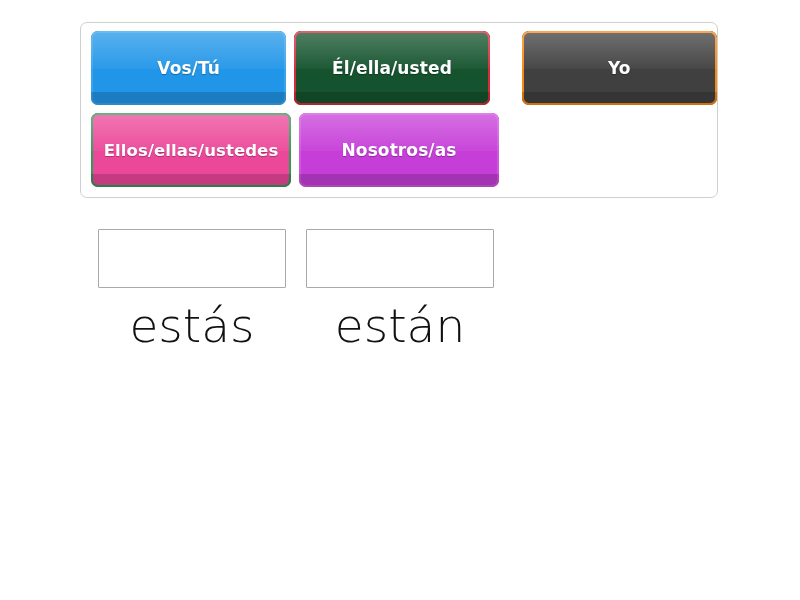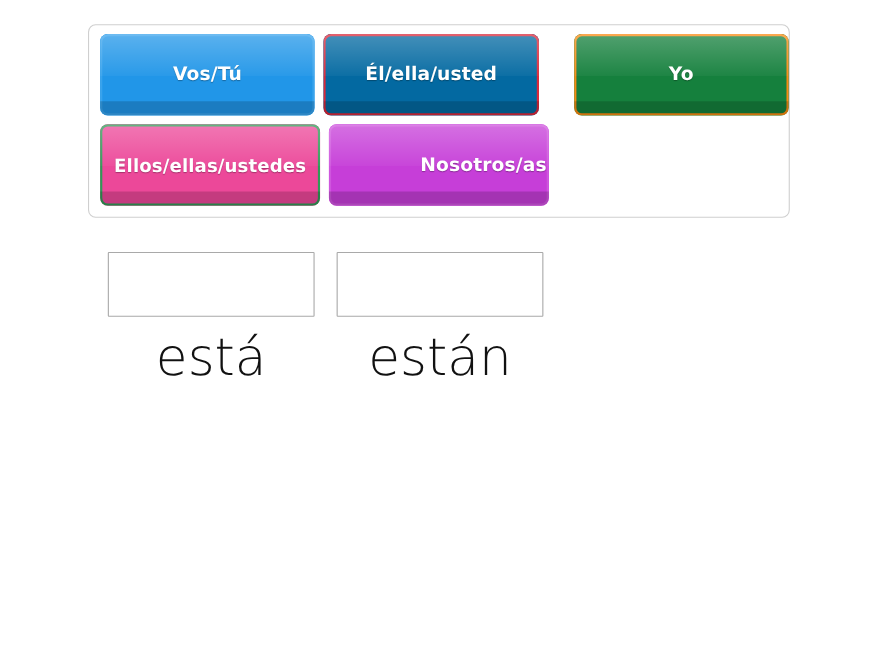--- a/index.html
+++ b/index.html
@@ -79,24 +79,24 @@
     position: absolute;
     left: 0; right: 0; bottom: 0;
     height: 13px;
     background: rgba(0,0,0,0.17);
     border-radius: 0 0 7px 7px;
     z-index: 2;
     pointer-events: none;
   }
 
   .tile-blue   { background: #2196e8; box-shadow: inset 0 0 0 2px #39a3ec; }
-  .tile-red    { background: #0369a1; box-shadow: inset 0 0 0 2px #da293b; text-align: right; }
-  .tile-orange { background: #15803d; box-shadow: inset 0 0 0 2px #f98a12; margin-left: 24px; }
+  .tile-red    { background: #14532d; box-shadow: inset 0 0 0 2px #da293b; text-align: right; }
+  .tile-orange { background: #404040; box-shadow: inset 0 0 0 2px #f98a12; margin-left: 24px; }
   .tile-green  { background: #ec4899; box-shadow: inset 0 0 0 2px #2f9b57; }
-  .tile-purple { background: #c63ed8; box-shadow: inset 0 0 0 2px #cf56de; justify-content: flex-end; }
+  .tile-purple { background: #c63ed8; box-shadow: inset 0 0 0 2px #cf56de; }
 
   .tile-green .tile-label { font-size: 16.5px; }
 
   
   .answer-area {
     position: absolute;
     left: 98px;
     top: 229px;
     width: 620px;
   }
@@ -163,21 +163,21 @@
     </div>
 
   </div>
 
   <div class="answer-area">
 
 
     <div class="answer-row">
       <div class="answer-cell">
         <div class="drop-box"></div>
-        <div class="answer-word">está</div>
+        <div class="answer-word">estás</div>
       </div>
       <div class="answer-cell">
         <div class="drop-box"></div>
         <div class="answer-word">están</div>
       </div>
     </div>
 
   </div>
 
 </div>

